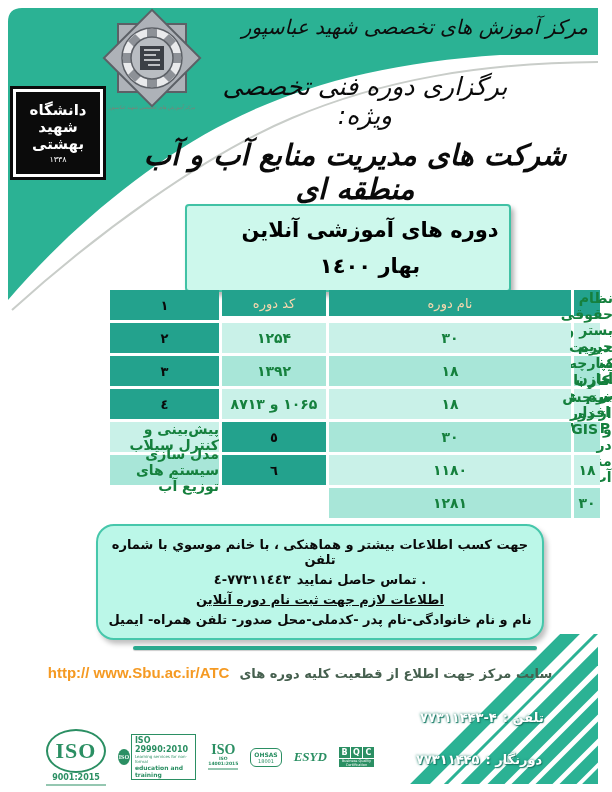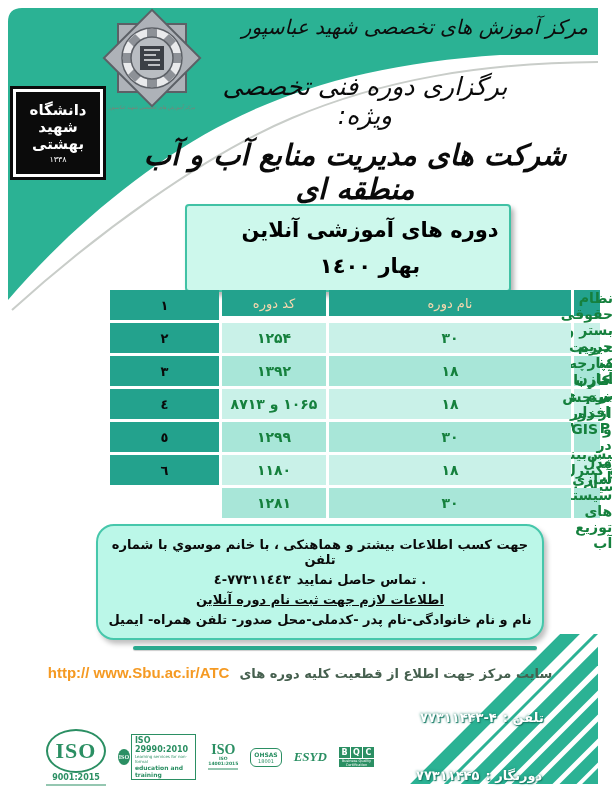--- a/index.html
+++ b/index.html
@@ -37,21 +37,21 @@
   .under{text-decoration:underline;}
   .rule{left:133px;top:646px;width:404px;height:4px;background:#2aa98e;border-radius:2px;box-shadow:0 1px 1px rgba(0,0,0,.2);}
   
   .website{left:40px;top:664px;width:520px;display:flex;justify-content:center;gap:10px;align-items:baseline;direction:ltr;}
   .site-url{color:#f59a23;font-weight:bold;font-size:15px;font-family:"Liberation Sans",sans-serif;text-decoration:none;}
   .site-fa{color:#46604f;font-weight:bold;font-size:13px;direction:rtl;}
   
   .phone-line,.fax-line{display:flex;gap:6px;direction:ltr;color:#fff;font-size:13px;font-weight:bold;
         text-shadow:1px 1px 1px #157a64,0 0 3px #157a64;align-items:baseline;}
   .phone-line{left:420px;top:710px;}
-  .fax-line{left:416px;top:768px;}
+  .fax-line{left:416px;top:752px;}
   
   .certs{left:46px;top:724px;width:256px;height:66px;display:flex;align-items:center;gap:12px;color:#2b8f63;}
   .c-iso9001{width:74px;text-align:center;}
   .c-iso9001 .big{font-size:22px;font-weight:bold;letter-spacing:1px;line-height:18px;font-family:"Liberation Serif",serif;}
   .c-iso9001 .sub{font-size:8px;font-weight:bold;}
   .ring{border:2px solid #2b8f63;border-radius:50%;width:56px;height:40px;margin:0 auto;display:flex;flex-direction:column;justify-content:center;}
   .c-29990{display:flex;align-items:center;}
   .roundel{width:16px;height:16px;border-radius:50%;background:#2b8f63;color:#fff;font-size:6px;font-weight:bold;display:flex;align-items:center;justify-content:center;font-family:"Liberation Serif",serif;}
   .bx{border:1px solid #2b8f63;padding:1px 3px;margin-left:1px;text-align:left;}
   .bx .b1{font-size:8px;font-weight:bold;}
@@ -157,21 +157,20 @@
     <div class="dc r-even">۱۳۹۲</div>
 
     <div class="nc">٣</div>
     <div class="dc r-odd">کار با نرم افزار WEAP</div>
     <div class="dc r-odd">۱۸</div>
     <div class="dc r-odd">۱۰۶۵ و ۸۷۱۳</div>
 
     <div class="nc">٤</div>
     <div class="dc r-even">سنجش از دور و GIS در منابع آب</div>
     <div class="dc r-even">۳۰</div>
-    <div class="dc r-even">۱۲۹۹</div>
 
     <div class="nc">٥</div>
     <div class="dc r-odd">پیش‌بینی و کنترل سیلاب</div>
     <div class="dc r-odd">۱۸</div>
     <div class="dc r-odd">۱۱۸۰</div>
 
     <div class="nc">٦</div>
     <div class="dc r-even">مدل سازی سیستم های توزیع آب</div>
     <div class="dc r-even">۳۰</div>
     <div class="dc r-even">۱۲۸۱</div>

